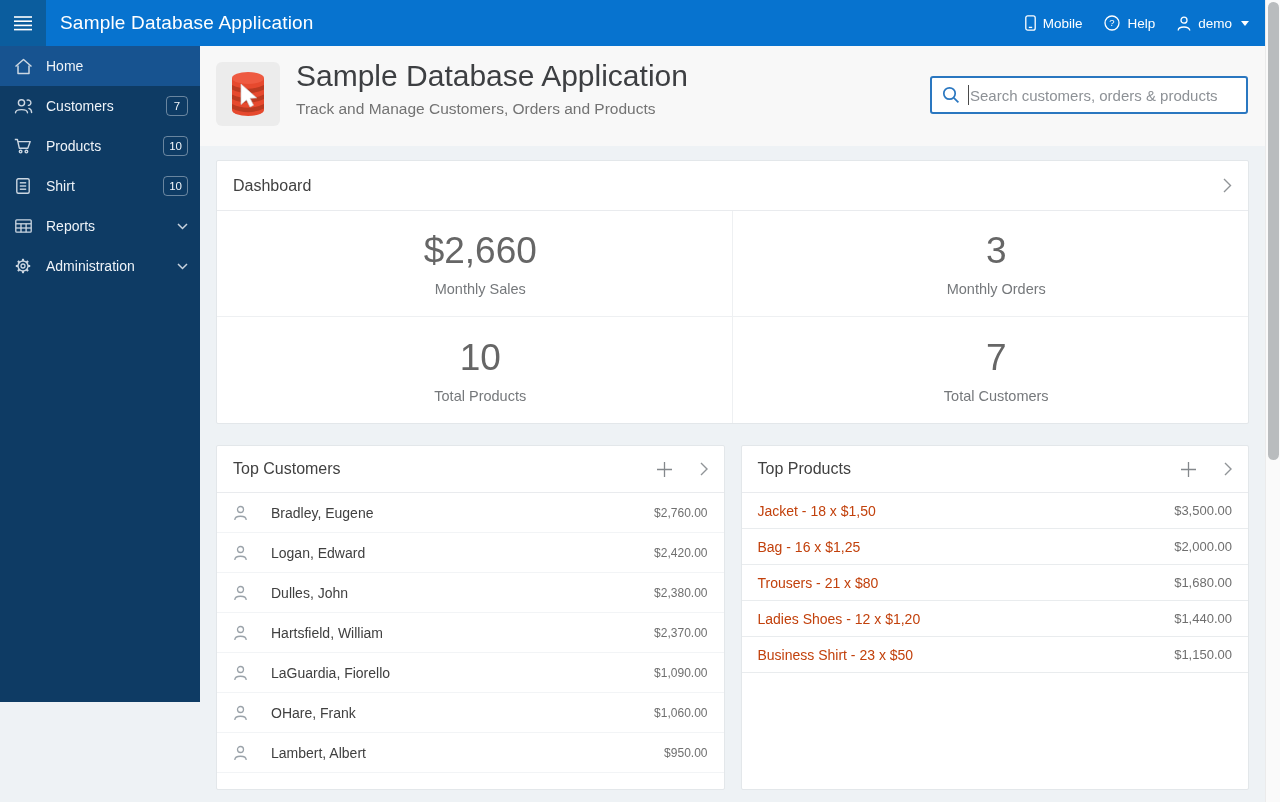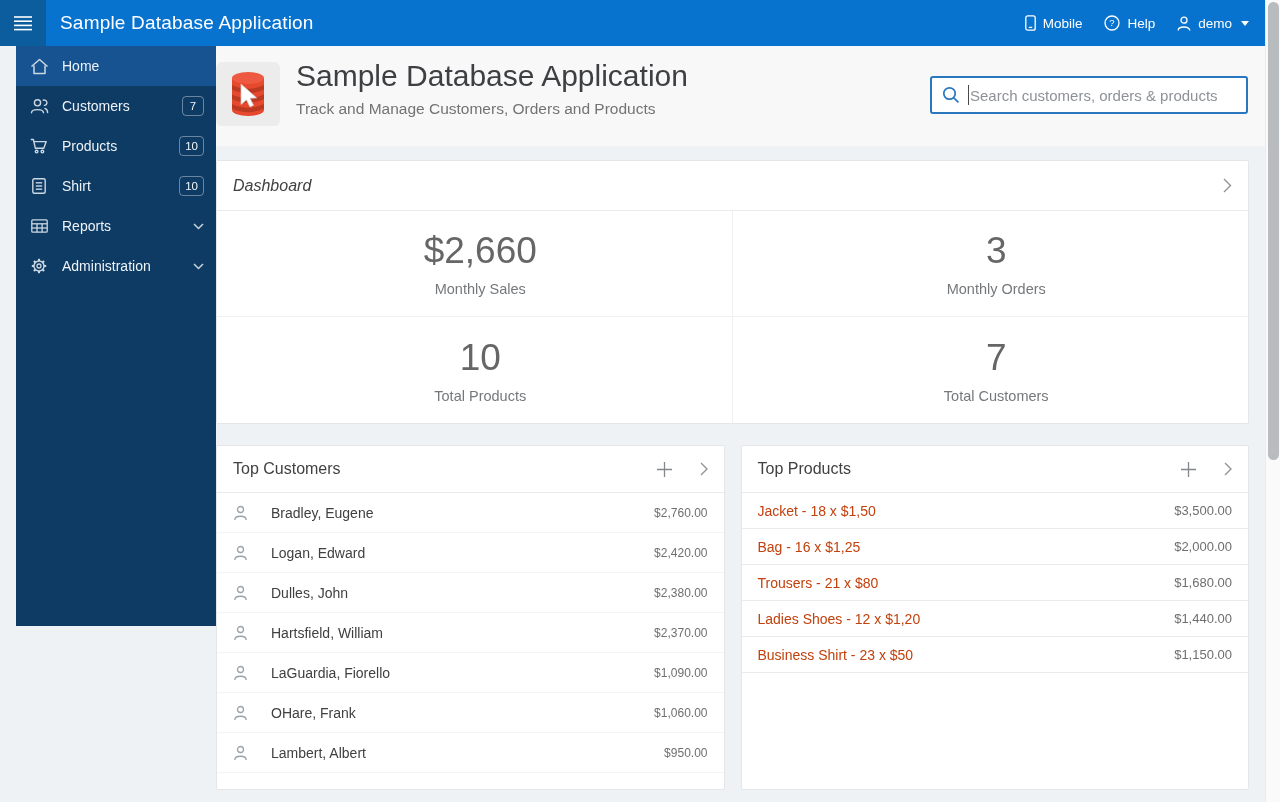--- a/index.html
+++ b/index.html
@@ -10,21 +10,21 @@
 
   
   .topbar { position:absolute; left:0; top:0; width:1265px; height:46px; background:#0773cf; display:flex; align-items:center; color:#fff; z-index:5; }
   .nav-toggle { width:46px; height:46px; background:#0b5d9e; display:flex; align-items:center; justify-content:center; cursor:pointer; flex:0 0 auto; }
   .topbar-title { font-size:19px; font-weight:500; margin-left:14px; letter-spacing:.2px; }
   .topbar-right { margin-left:auto; display:flex; align-items:center; gap:22px; padding-right:16px; font-size:13.5px; }
   .topbar-item { display:flex; align-items:center; gap:7px; cursor:pointer; }
   .caret-down { width:0; height:0; border-left:4.5px solid transparent; border-right:4.5px solid transparent; border-top:5px solid #fff; margin-left:2px; }
 
   
-  .sidebar { position:absolute; left:16px; top:46px; width:200px; height:580px; background:#0e3b64; z-index:4; }
+  .sidebar { position:absolute; left:0; top:46px; width:200px; height:656px; background:#0e3b64; z-index:4; }
   .side-item { height:40px; display:flex; align-items:center; padding-right:12px; color:#eef3f8; font-size:14px; cursor:pointer; }
   .side-item.selected { background:#175390; }
   .side-icon { width:46px; display:flex; justify-content:center; align-items:center; flex:0 0 auto; }
   .side-badge { margin-left:auto; min-width:22px; height:20px; line-height:18px; padding:0 5px; border:1px solid rgba(255,255,255,.38); border-radius:4px; font-size:11.5px; text-align:center; color:#f2f6fa; }
   .side-chevron { margin-left:auto; display:flex; align-items:center; }
 
   
   .main { position:absolute; left:200px; top:46px; width:1065px; height:756px; }
   .app-header { position:relative; height:100px; background:#f8f8f8; }
   .app-icon { position:absolute; left:16px; top:16px; width:64px; height:64px; border-radius:6px; background:#ececec; display:flex; align-items:center; justify-content:center; }
@@ -32,21 +32,21 @@
   .app-title { font-size:30px; color:#3d3f42; font-weight:400; }
   .app-subtitle { font-size:15.5px; color:#737373; margin-top:7px; }
   .search-box { position:absolute; right:17px; top:30px; width:318px; height:38px; background:#fff; border:2px solid #2a77c0; border-radius:3px; display:flex; align-items:center; padding:0 10px; }
   .search-box .cursor { width:1px; height:20px; background:#4a4a4a; margin-left:8px; flex:0 0 auto; }
   .search-box input { border:none; outline:none; flex:1; font-size:15px; color:#333; font-family:inherit; margin-left:1px; background:transparent; }
   .search-box input::placeholder { color:#8d9196; opacity:1; }
 
   .content { padding:14px 16px 12px 16px; }
 
   .panel { background:#fff; border:1px solid #e3e7ea; border-radius:2px; }
-  .panel-header { height:50px; display:flex; align-items:center; padding:0 16px; border-bottom:1px solid #e9ebee;font-style:italic; }
+  .panel-header { height:50px; display:flex; align-items:center; padding:0 16px; border-bottom:1px solid #e9ebee; }
   .panel-title { font-size:16px; color:#414141; }
   .panel-header .chev { margin-left:auto; display:flex; align-items:center; cursor:pointer; }
 
   .metrics-grid { display:grid; grid-template-columns:1fr 1fr; }
   .metric { height:106px; display:flex; flex-direction:column; justify-content:center; align-items:center;padding-left:12px; }
   .metric.m0 { border-right:1px solid #eef0f2; border-bottom:1px solid #eef0f2; }
   .metric.m1 { border-bottom:1px solid #eef0f2; }
   .metric.m2 { border-right:1px solid #eef0f2; }
   .metric-value { font-size:37px; color:#666; }
   .metric-label { font-size:14.5px; color:#75787b; margin-top:9px; }

